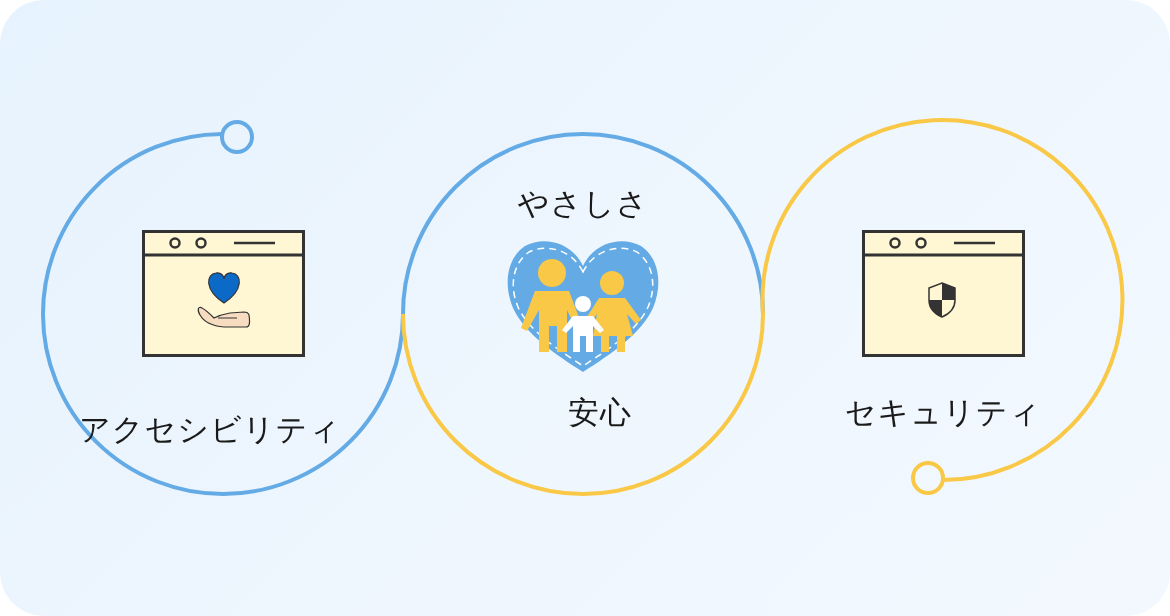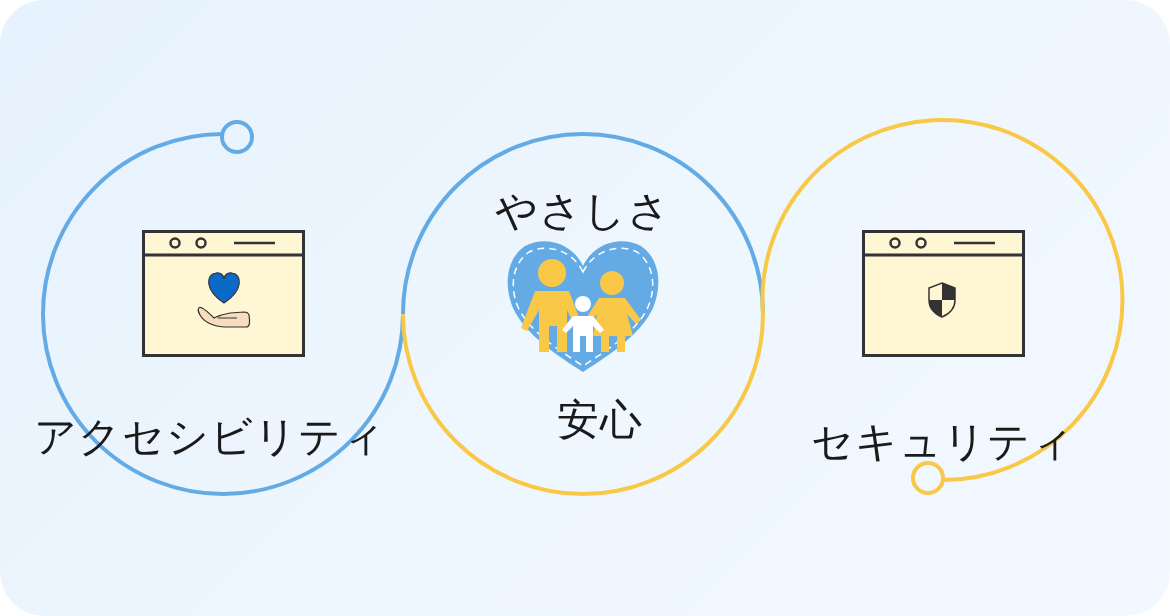--- a/index.html
+++ b/index.html
@@ -5,21 +5,21 @@
     html, body { margin: 0; padding: 0; background: #ffffff; }
     body { width: 1170px; height: 616px; overflow: hidden; font-family: "DejaVu Sans", sans-serif; }
     .card {
       position: absolute; left: 0; top: 0; width: 1170px; height: 616px;
       border-radius: 44px;
       background: linear-gradient(135deg, #e6f2fd 0%, #eef6fe 50%, #f2f8fe 100%);
       overflow: hidden;
     }
     svg.paths { position: absolute; left: 0; top: 0; }
     .label {
-      position: absolute; font-size: 42px; color: #1a1a1a; text-align: center;
+      position: absolute; font-size: 31px; color: #1a1a1a; text-align: center;
       white-space: nowrap; letter-spacing: 1px; transform: translateX(-50%);
       font-family: "DejaVu Sans", sans-serif;
     }
     .icon { position: absolute; }
   </style>
 </head>
 <body>
 
 <div class="card">
 
@@ -63,15 +63,15 @@
   <svg class="icon" style="left:862px; top:230px;" width="163" height="127" viewBox="0 0 163 127">
     <rect x="1.5" y="1.5" width="160" height="124" fill="#fff7d3" stroke="#333" stroke-width="3"></rect>
     <line x1="1.5" y1="25" x2="161.5" y2="25" stroke="#333" stroke-width="3"></line>
     <circle cx="33" cy="13" r="4.5" fill="none" stroke="#333" stroke-width="2.5"></circle>
     <circle cx="59" cy="13" r="4.5" fill="none" stroke="#333" stroke-width="2.5"></circle>
     <line x1="92" y1="13" x2="133" y2="13" stroke="#333" stroke-width="2.5"></line>
     <path d="M 80 53 L 93 58 L 93 70 C 93 79 87 84 80 87 C 73 84 67 79 67 70 L 67 58 Z" fill="#fff7d3" stroke="#333" stroke-width="1.5"></path>
     <path d="M 80 53 L 93 58 L 93 70 L 80 70 Z" fill="#333"></path>
     <path d="M 67 70 L 80 70 L 80 87 C 73 84 67 79 67 70 Z" fill="#333"></path>
   </svg>
-  <div class="label" style="left:943px; top:414px;">セキュリティ</div>
+  <div class="label" style="left:943px; top:392px;">セキュリティ</div>
 
 </div>
 
 </body></html>

